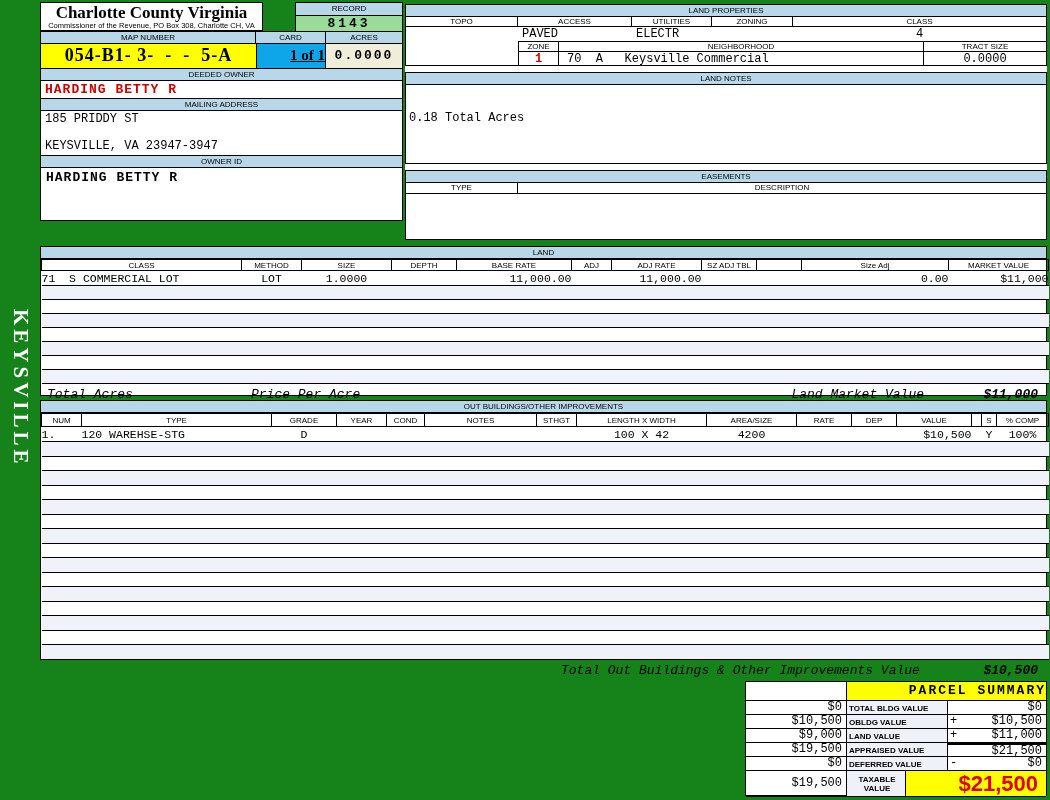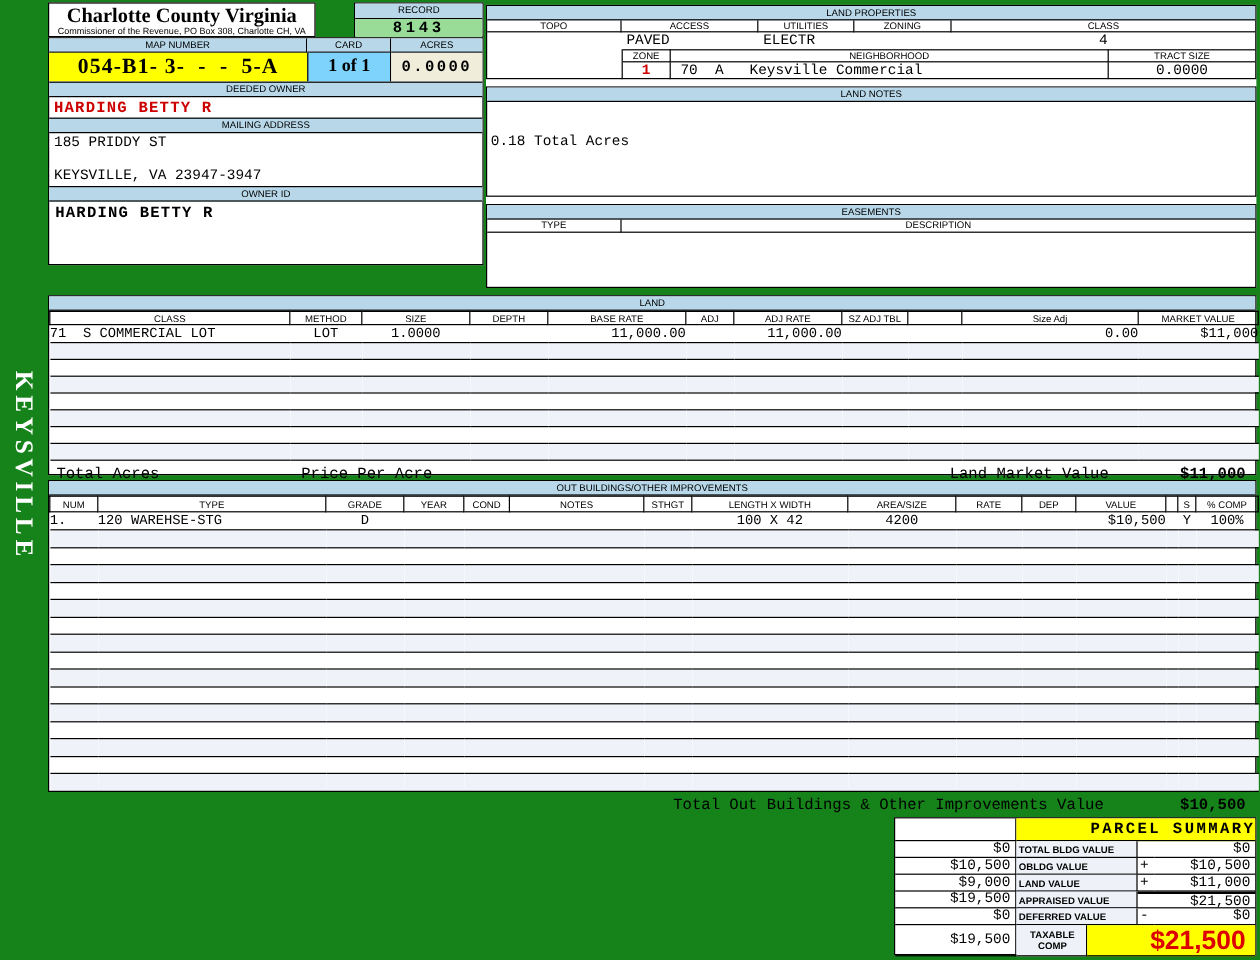--- a/index.html
+++ b/index.html
@@ -29,22 +29,22 @@
   .rec-bar{height:12px;background:#b8d8e9;border-bottom:1px solid #000;font-size:8px;text-align:center;line-height:11px;}
   .rec-val{height:15px;background:#98dc98;font:bold 13px "Liberation Mono",monospace;text-align:center;line-height:15px;letter-spacing:3px;}
 
   
   .leftcard{left:40px;top:31px;width:363px;height:190px;display:flex;flex-direction:column;}
   .lc-hdr{display:grid;grid-template-columns:215px 70px 1fr;height:12px;}
   .lc-hdr div{background:#b8d8e9;font-size:8px;text-align:center;line-height:11px;border-bottom:1px solid #000;overflow:hidden;}
   .lc-hdr div:nth-child(-n+2){border-right:1px solid #000;}
   .lc-vals{display:grid;grid-template-columns:215px 70px 1fr;height:24px;}
   .mapno{background:#ffff00;font:bold 18px "Liberation Serif",serif;text-align:center;line-height:23px;letter-spacing:1px;overflow:hidden;}
-  .cardval{background:#7dd3fc;font:bold 15px "Liberation Serif",serif;text-align:center;line-height:23px;
-           border-left:1px solid #000;border-right:1px solid #000;}
+  .cardval{background:#0ea5e9;font:bold 15px "Liberation Serif",serif;text-align:right;line-height:23px;
+           border-left:1px solid #000;border-right:1px solid #000;text-decoration:underline;}
   .acresval{background:#f0eedb;font:bold 13px "Liberation Mono",monospace;text-align:center;line-height:23px;letter-spacing:2px;}
   .owner-red{height:16px;font:bold 13px "Liberation Mono",monospace;color:#cc0000;padding:1px 0 0 4px;letter-spacing:1px;}
   .addr{height:42px;font:12px "Liberation Mono",monospace;padding:2px 0 0 4px;line-height:13px;}
   .addr .l2{margin-top:14px;}
   .owner-id{height:16px;font:bold 13px "Liberation Mono",monospace;padding:2px 0 0 5px;letter-spacing:1px;}
   .lc-fill{flex:1;}
 
   
   .rightcard{left:405px;top:4px;width:642px;height:236px;background:#fff;}
   .lp-box{position:absolute;left:0;top:0;width:642px;height:62px;border:1px solid #000;box-sizing:border-box;}
@@ -79,21 +79,21 @@
   table.grid th{font:8px "Liberation Sans",sans-serif;font-weight:normal;border:1px solid #000;padding:0;height:10px;overflow:hidden;white-space:nowrap;}
   .outb-section table.grid th{height:12px;}
   table.grid td{font:11.5px "Liberation Mono",monospace;border:none;border-bottom:1px solid #000;padding:0;height:14px;overflow:hidden;}
   tr.pale td{background:#eff3f9;}
   tr.filler td{height:13px;}
   .outb-section tr.filler td{height:13.5px;}
   td.al{text-align:left;} td.ac{text-align:center;} td.ar{text-align:right;}
   .pl8{padding-left:8px;} .pl10{padding-left:10px;}
   .pr4{padding-right:4px;} .pr8{padding-right:8px;} .pr12{padding-right:12px;} .pr50{padding-right:50px;}
   .total-row{position:relative;flex:1;font:13px "Liberation Mono",monospace;}
-  .total-row span{position:absolute;top:3px;}
+  .total-row span{position:absolute;top:3px;font-style:italic;}
   .lt1{left:6px;} .lt2{left:210px;} .lt3{right:122px;} .lt4{right:8px;font-weight:bold;}
   .ot1{left:505px;margin-left:15px;} .ot2{right:8px;font-weight:bold;}
 
   
   .parcel{left:745px;top:681px;width:302px;height:115px;background:#fff;border:1px solid #000;}
   .p-row{display:grid;grid-template-columns:101px 101px 14px 1fr;height:14px;}
   .p-row.head{grid-template-columns:101px 1fr;height:19px;}
   .p-row.r4{grid-template-columns:101px 101px 1fr;}
   .p-row.r6{grid-template-columns:101px 59px 1fr;height:26px;}
   .p-row>div{border-bottom:1px solid #000;overflow:hidden;}
@@ -688,18 +688,18 @@
       <div class="p-val" data-bind="parcel_summary.rows.3.value">$21,500</div>
     </div>
     <div class="p-row">
       <div class="p-prior" data-bind="parcel_summary.rows.4.prior">$0</div>
       <div class="p-label wrap" data-bind="parcel_summary.rows.4.label">DEFERRED VALUE</div>
       <div class="p-op" data-bind="parcel_summary.rows.4.op">-</div>
       <div class="p-val" data-bind="parcel_summary.rows.4.value">$0</div>
     </div>
     <div class="p-row r6">
       <div class="p-prior" data-bind="parcel_summary.rows.5.prior">$19,500</div>
-      <div class="p-label wrap" data-bind="parcel_summary.rows.5.label">TAXABLE COMP</div>
+      <div class="p-label wrap" data-bind="parcel_summary.rows.5.label">TAXABLE VALUE</div>
       <div class="p-big" data-bind="parcel_summary.rows.5.value">$21,500</div>
     </div>
   </div>
 
 </div>
 
 </body></html>

